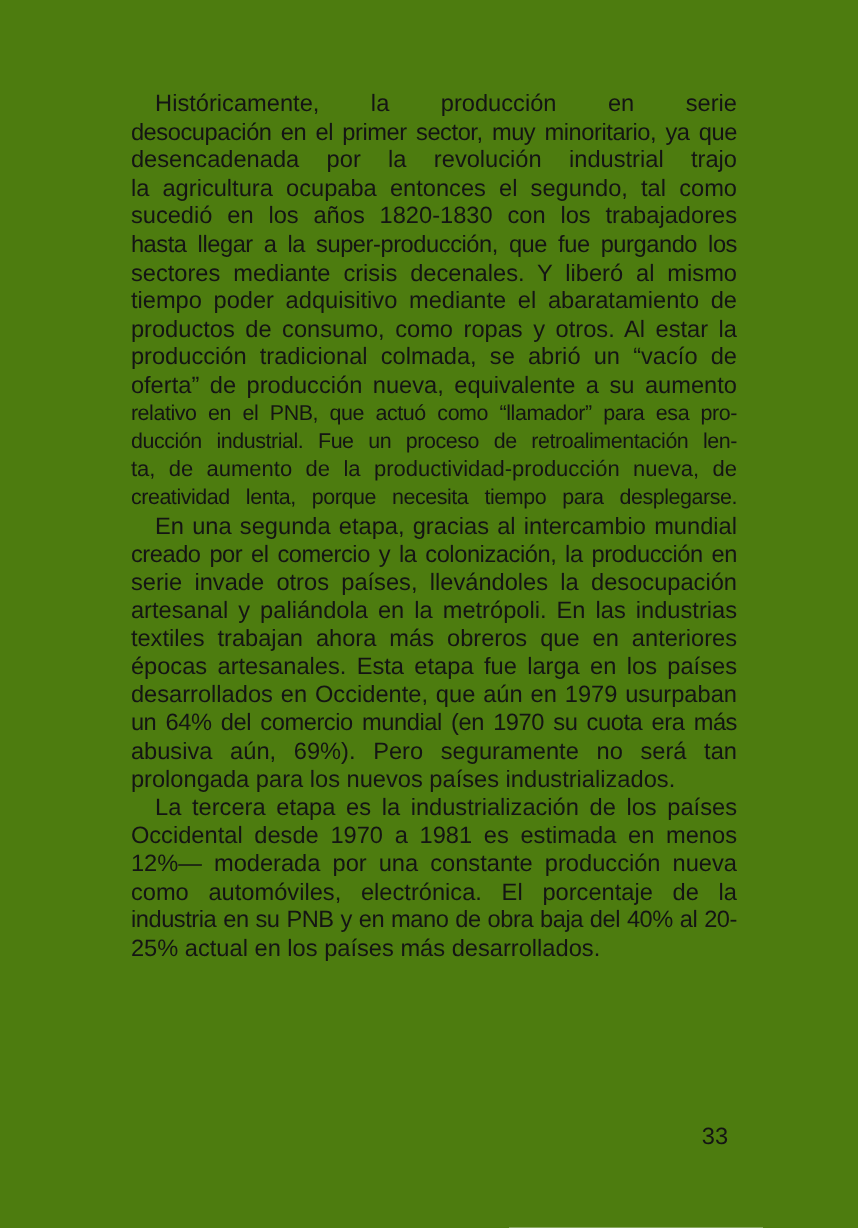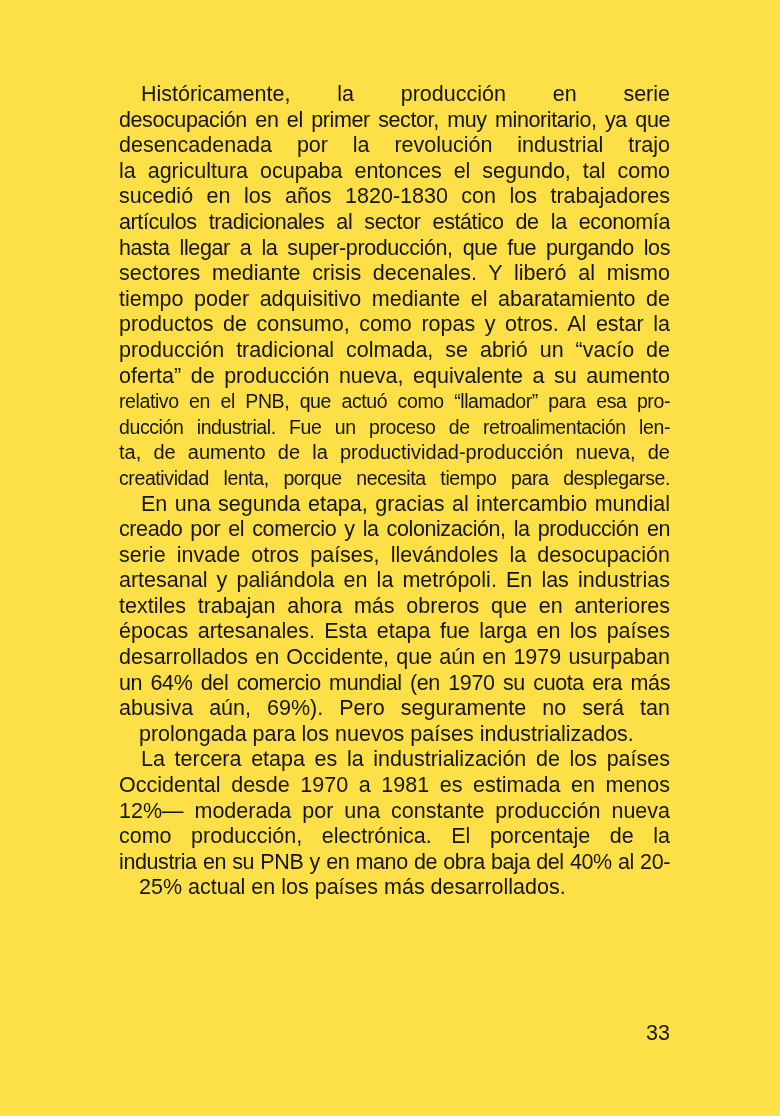--- a/index.html
+++ b/index.html
@@ -1,65 +1,64 @@
 <!DOCTYPE html>
 <html><head>
 <meta charset="utf-8">
 <style>
   html, body { margin: 0; padding: 0; background: #ffffff; }
   body { width: 780px; height: 1116px; position: relative; overflow: hidden; }
   .page {
     position: absolute; left: 0; top: 0; width: 780px; height: 1116px;
-    background: #fde047;
+    background: #4d7c0f;
   }
   .text-block {
     position: absolute;
     left: 119px;
     top: 82px;
     width: 551px;
     font-family: "Liberation Sans", "DejaVu Sans", sans-serif;
     font-size: 21.5px;
     color: #141414;
   }
   .line {
     display: block;
     height: 25.6px;
     line-height: 25.6px;
     white-space: nowrap;
     text-align: justify;
     text-align-last: justify;
     overflow: hidden;
   }
   .line.indent { padding-left: 22px; }
-  .line.last { text-align-last: left; margin-left: 20px; }
+  .line.last { text-align-last: left; }
   .line.tight { letter-spacing: -0.4px; }
   .page-number {
     position: absolute;
     left: 630px;
     top: 1021px;
     width: 40px;
-    text-align: right;
+    text-align: center;
     font-family: "Liberation Sans", "DejaVu Sans", sans-serif;
     font-size: 21.5px;
     color: #141414;
   }
 </style>
 </head>
 <body>
 
 <div class="page">
   <div class="text-block">
 
     <div>
       <span class="line indent">Históricamente, la producción en serie</span>
       <span class="line tight">desocupación en el primer sector, muy minoritario, ya que</span>
       <span class="line">desencadenada por la revolución industrial trajo</span>
       <span class="line">la agricultura ocupaba entonces el segundo, tal como</span>
       <span class="line">sucedió en los años 1820-1830 con los trabajadores</span>
-      <span class="line tight">artículos tradicionales al sector estático de la economía</span>
       <span class="line tight">hasta llegar a la super-producción, que fue purgando los</span>
       <span class="line">sectores mediante crisis decenales. Y liberó al mismo</span>
       <span class="line">tiempo poder adquisitivo mediante el abaratamiento de</span>
       <span class="line">productos de consumo, como ropas y otros. Al estar la</span>
       <span class="line">producción tradicional colmada, se abrió un “vacío de</span>
       <span class="line">oferta” de producción nueva, equivalente a su aumento</span>
       <span class="line tight" style="font-size:19.5px">relativo en el PNB, que actuó como “llamador” para esa pro-</span>
       <span class="line tight" style="font-size:19.5px">ducción industrial. Fue un proceso de retroalimentación len-</span>
       <span class="line" style="font-size:20px">ta, de aumento de la productividad-producción nueva, de</span>
       <span class="line tight" style="font-size:19.5px">creatividad lenta, porque necesita tiempo para desplegarse.</span>
@@ -75,21 +74,21 @@
       <span class="line">desarrollados en Occidente, que aún en 1979 usurpaban</span>
       <span class="line tight">un 64% del comercio mundial (en 1970 su cuota era más</span>
       <span class="line">abusiva aún, 69%). Pero seguramente no será tan</span>
       <span class="line last">prolongada para los nuevos países industrializados.</span>
     </div>
 
     <div>
       <span class="line indent">La tercera etapa es la industrialización de los países</span>
       <span class="line">Occidental desde 1970 a 1981 es estimada en menos</span>
       <span class="line">12%— moderada por una constante producción nueva</span>
-      <span class="line">como producción, electrónica. El porcentaje de la</span>
+      <span class="line">como automóviles, electrónica. El porcentaje de la</span>
       <span class="line tight">industria en su PNB y en mano de obra baja del 40% al 20-</span>
       <span class="line last">25% actual en los países más desarrollados.</span>
     </div>
 
   </div>
 
   <div class="page-number">33</div>
 </div>
 
 </body></html>

